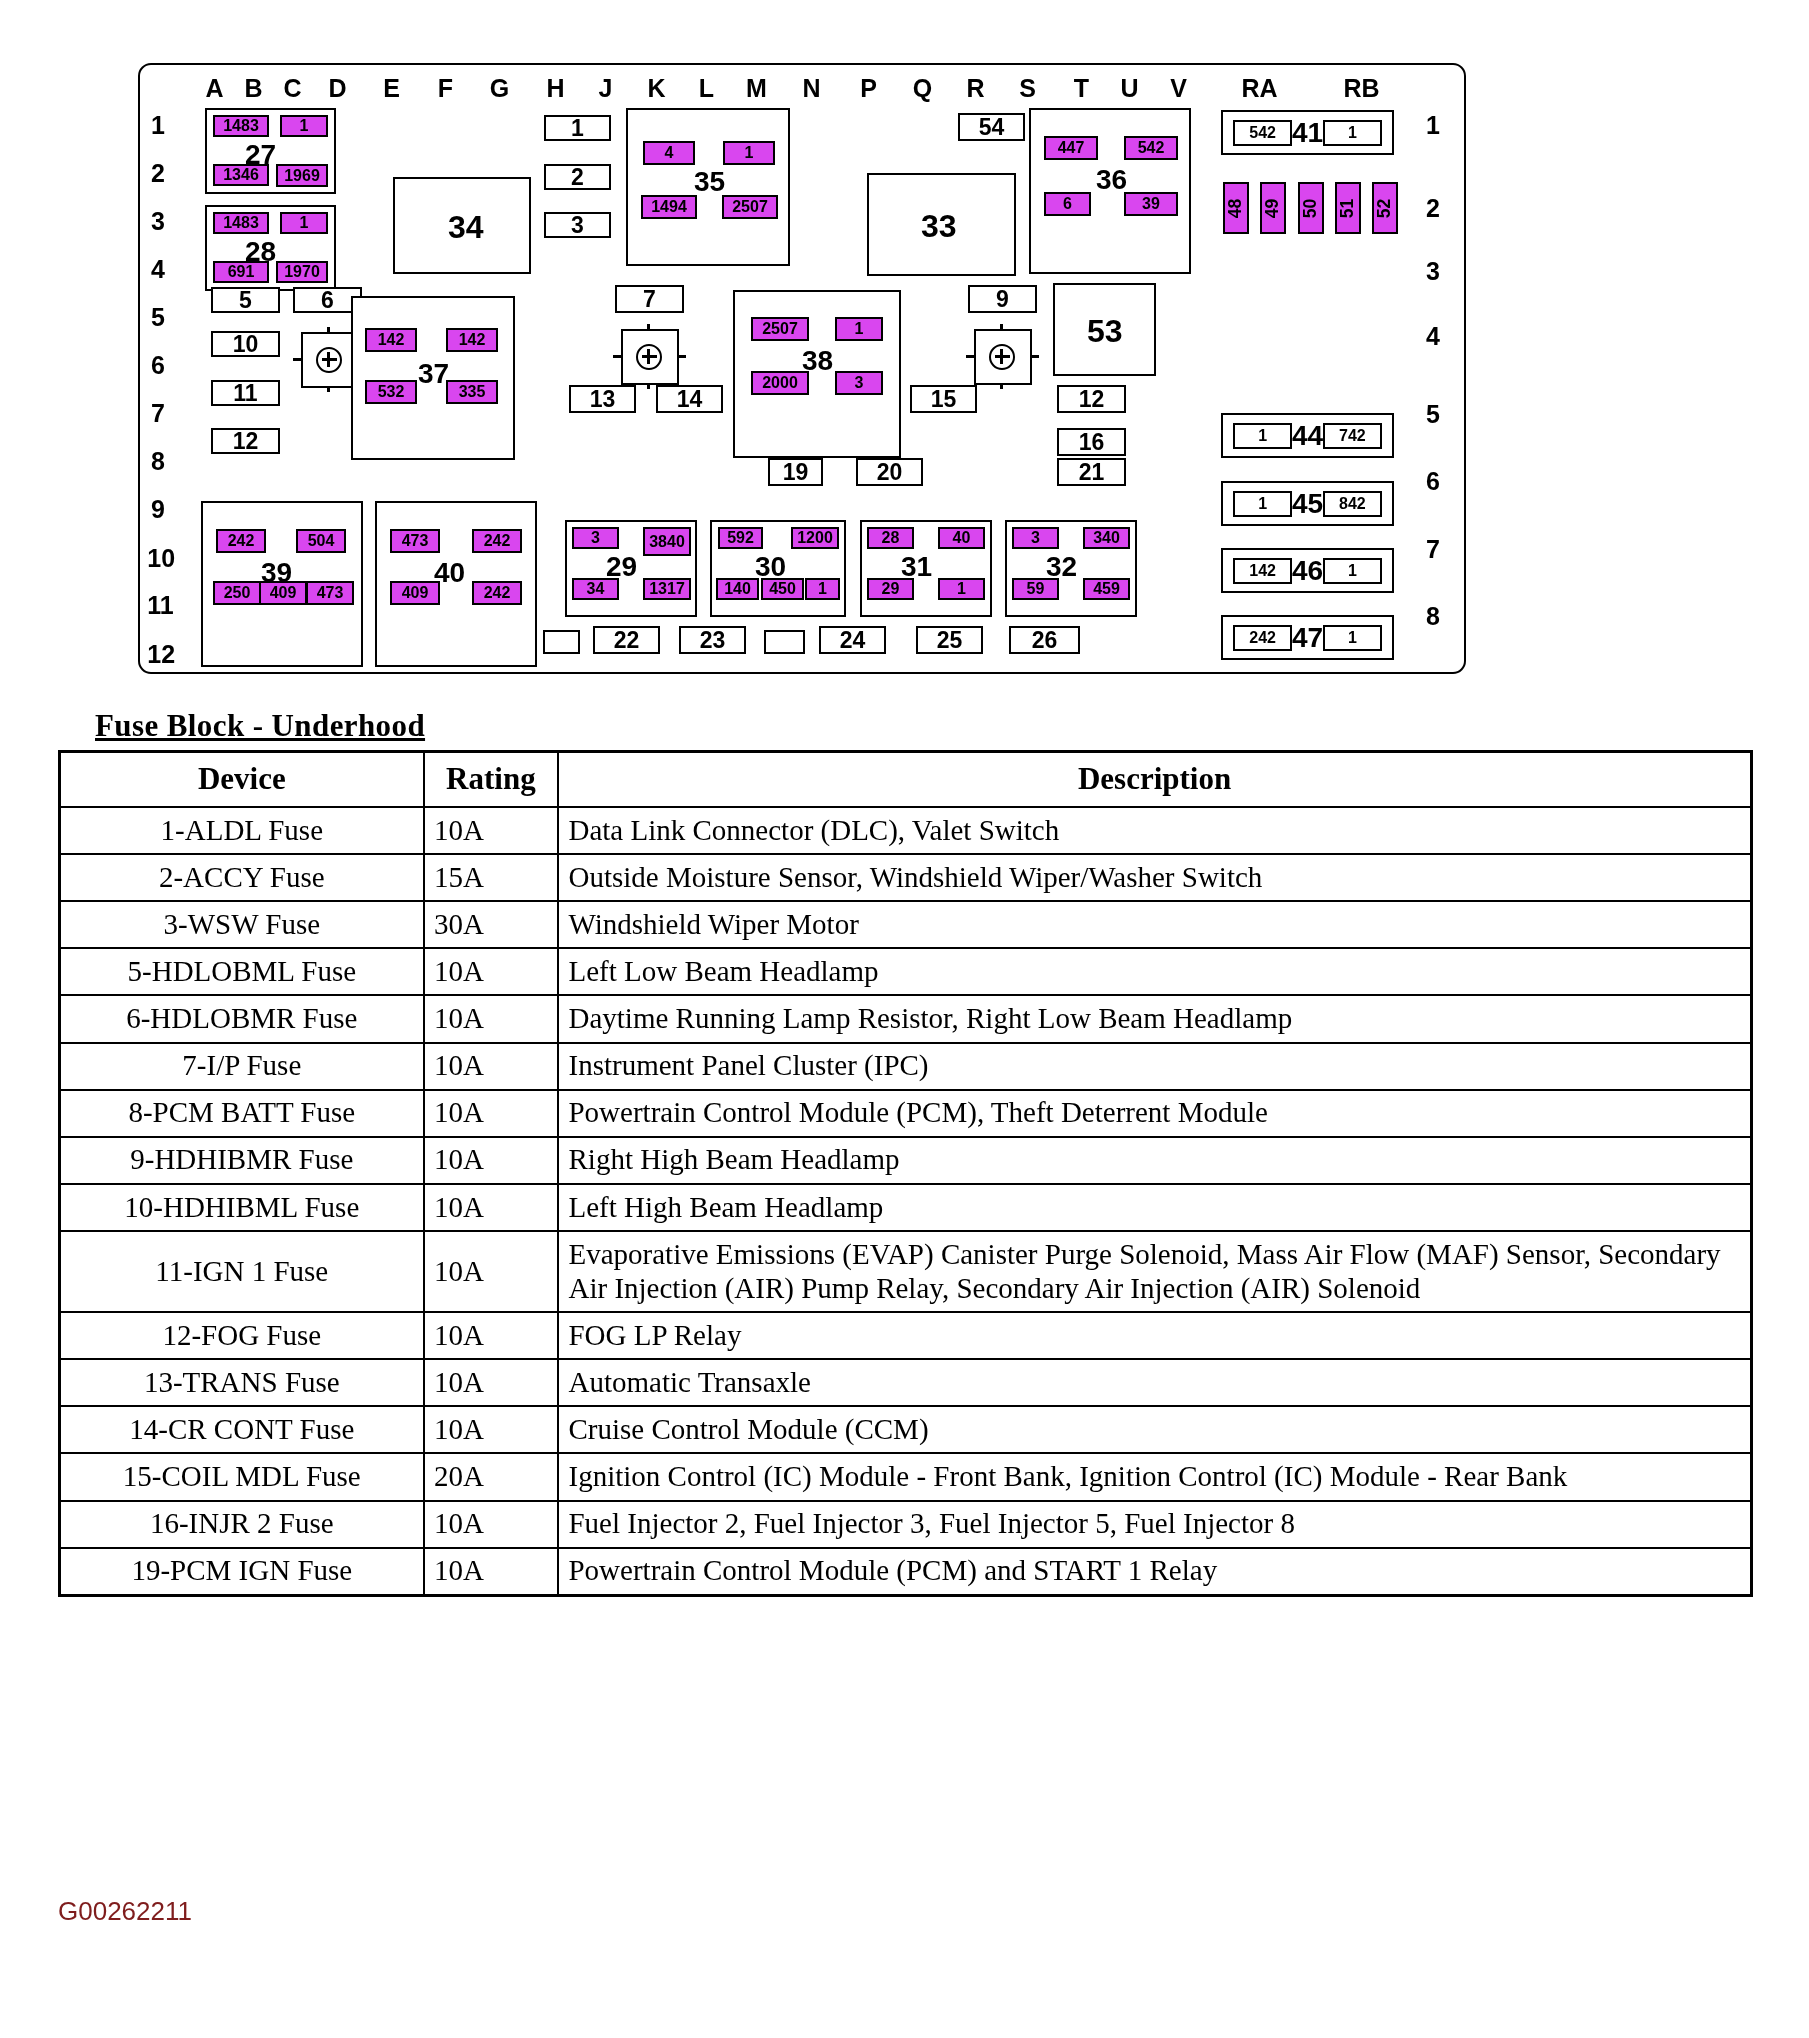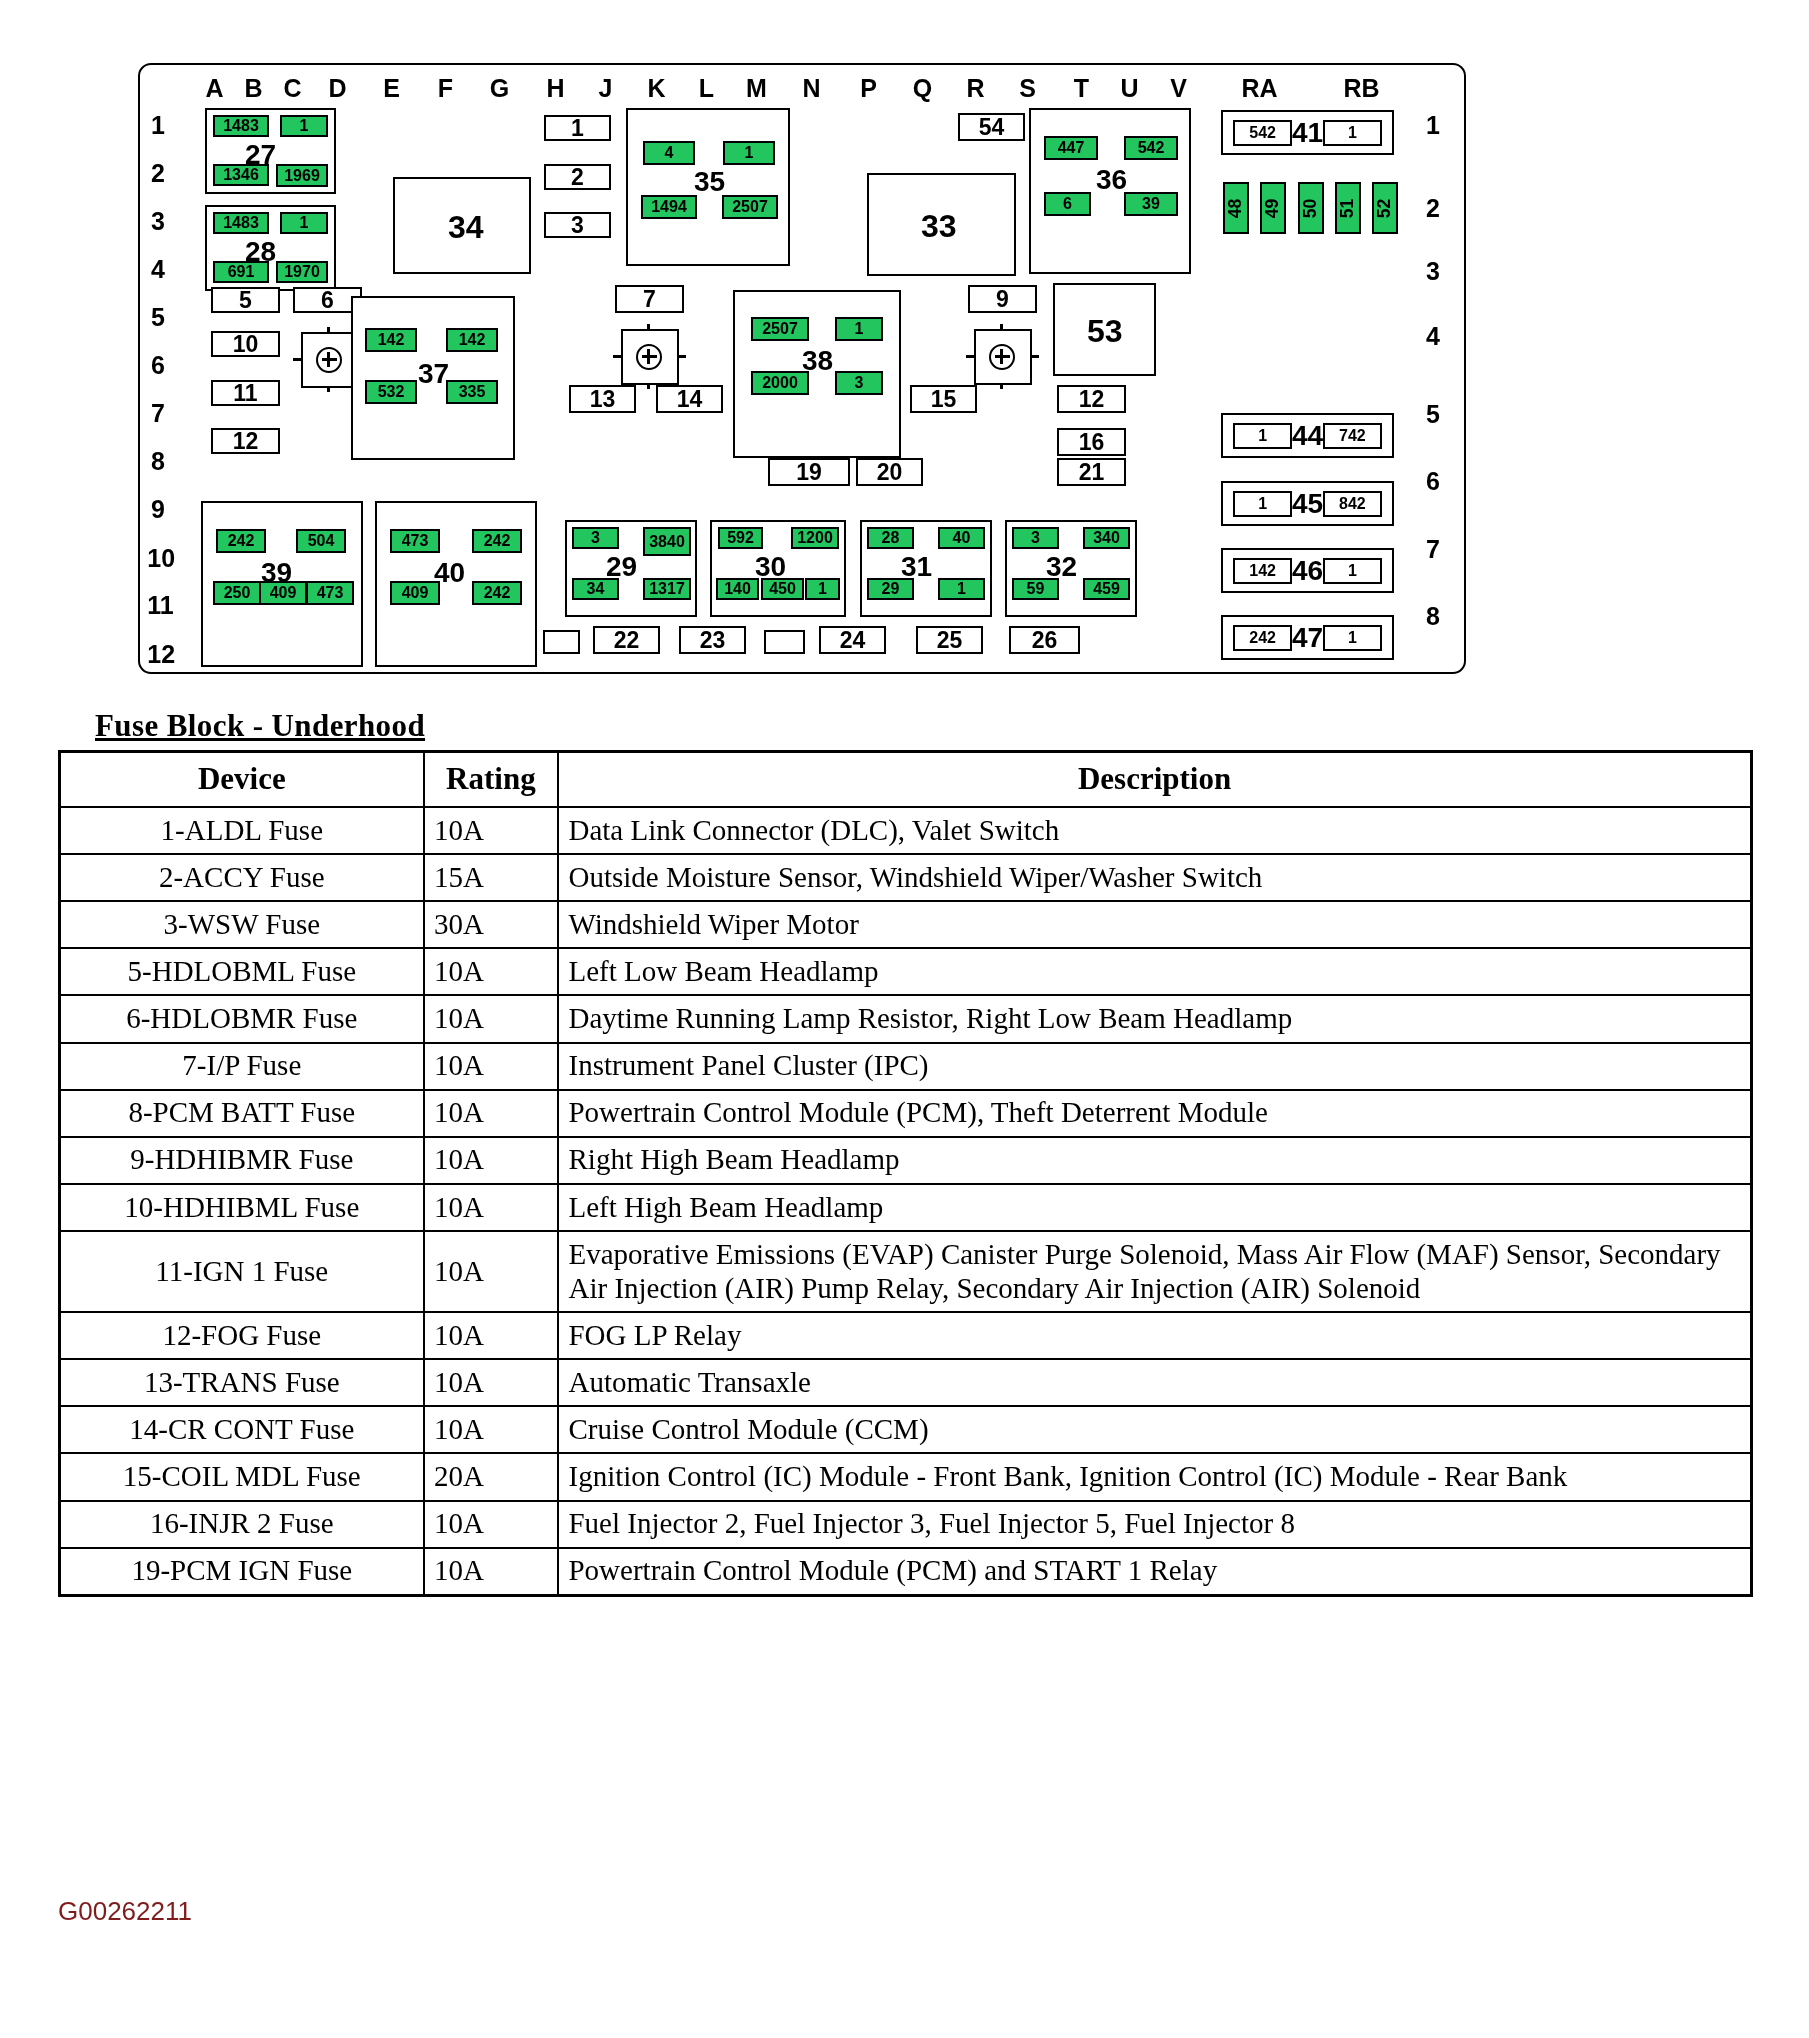--- a/index.html
+++ b/index.html
@@ -73,21 +73,21 @@
     font-family: "Liberation Sans", sans-serif;
     font-weight: bold;
     font-size: 28px;
     color: #000;
     white-space: nowrap;
   }
   .pin {
     position: absolute;
     border: 2.8px solid #000;
     box-sizing: border-box;
-    background: #22c55e;
+    background: #d946ef;
     font-family: "Liberation Sans", sans-serif;
     font-weight: bold;
     font-size: 16px;
     display: flex;
     align-items: center;
     justify-content: center;
     color: #000;
   }
   .pin.vert {
     font-size: 17.7px;
@@ -425,21 +425,21 @@
     <div class="hp">142</div>
     <div class="hn">46</div>
     <div class="hp">1</div>
   </div>
   <div class="hrelay" style="left:1083px; top:552px; width:173px; height:45px;">
     <div class="hp">242</div>
     <div class="hn">47</div>
     <div class="hp">1</div>
   </div>
 
-  <div class="slot" style="left:630px; top:395px; width:82px; height:28px;">19</div>
+  <div class="slot" style="left:630px; top:395px; width:55px; height:28px;">19</div>
   <div class="slot" style="left:718px; top:395px; width:67px; height:28px;">20</div>
   <div class="slot" style="left:919px; top:395px; width:69px; height:28px;">21</div>
 
   <div class="block" style="left:63px; top:438px; width:162px; height:166px;"></div>
   <div class="pin" style="left:78px; top:466px; width:50px; height:24px;">242</div>
   <div class="pin" style="left:158px; top:466px; width:50px; height:24px;">504</div>
   <div class="block-label" style="left:123px; top:494px;">39</div>
   <div class="pin" style="left:75px; top:518px; width:48px; height:24px;">250</div>
   <div class="pin" style="left:121px; top:518px; width:48px; height:24px;">409</div>
   <div class="pin" style="left:168px; top:518px; width:48px; height:24px;">473</div>

